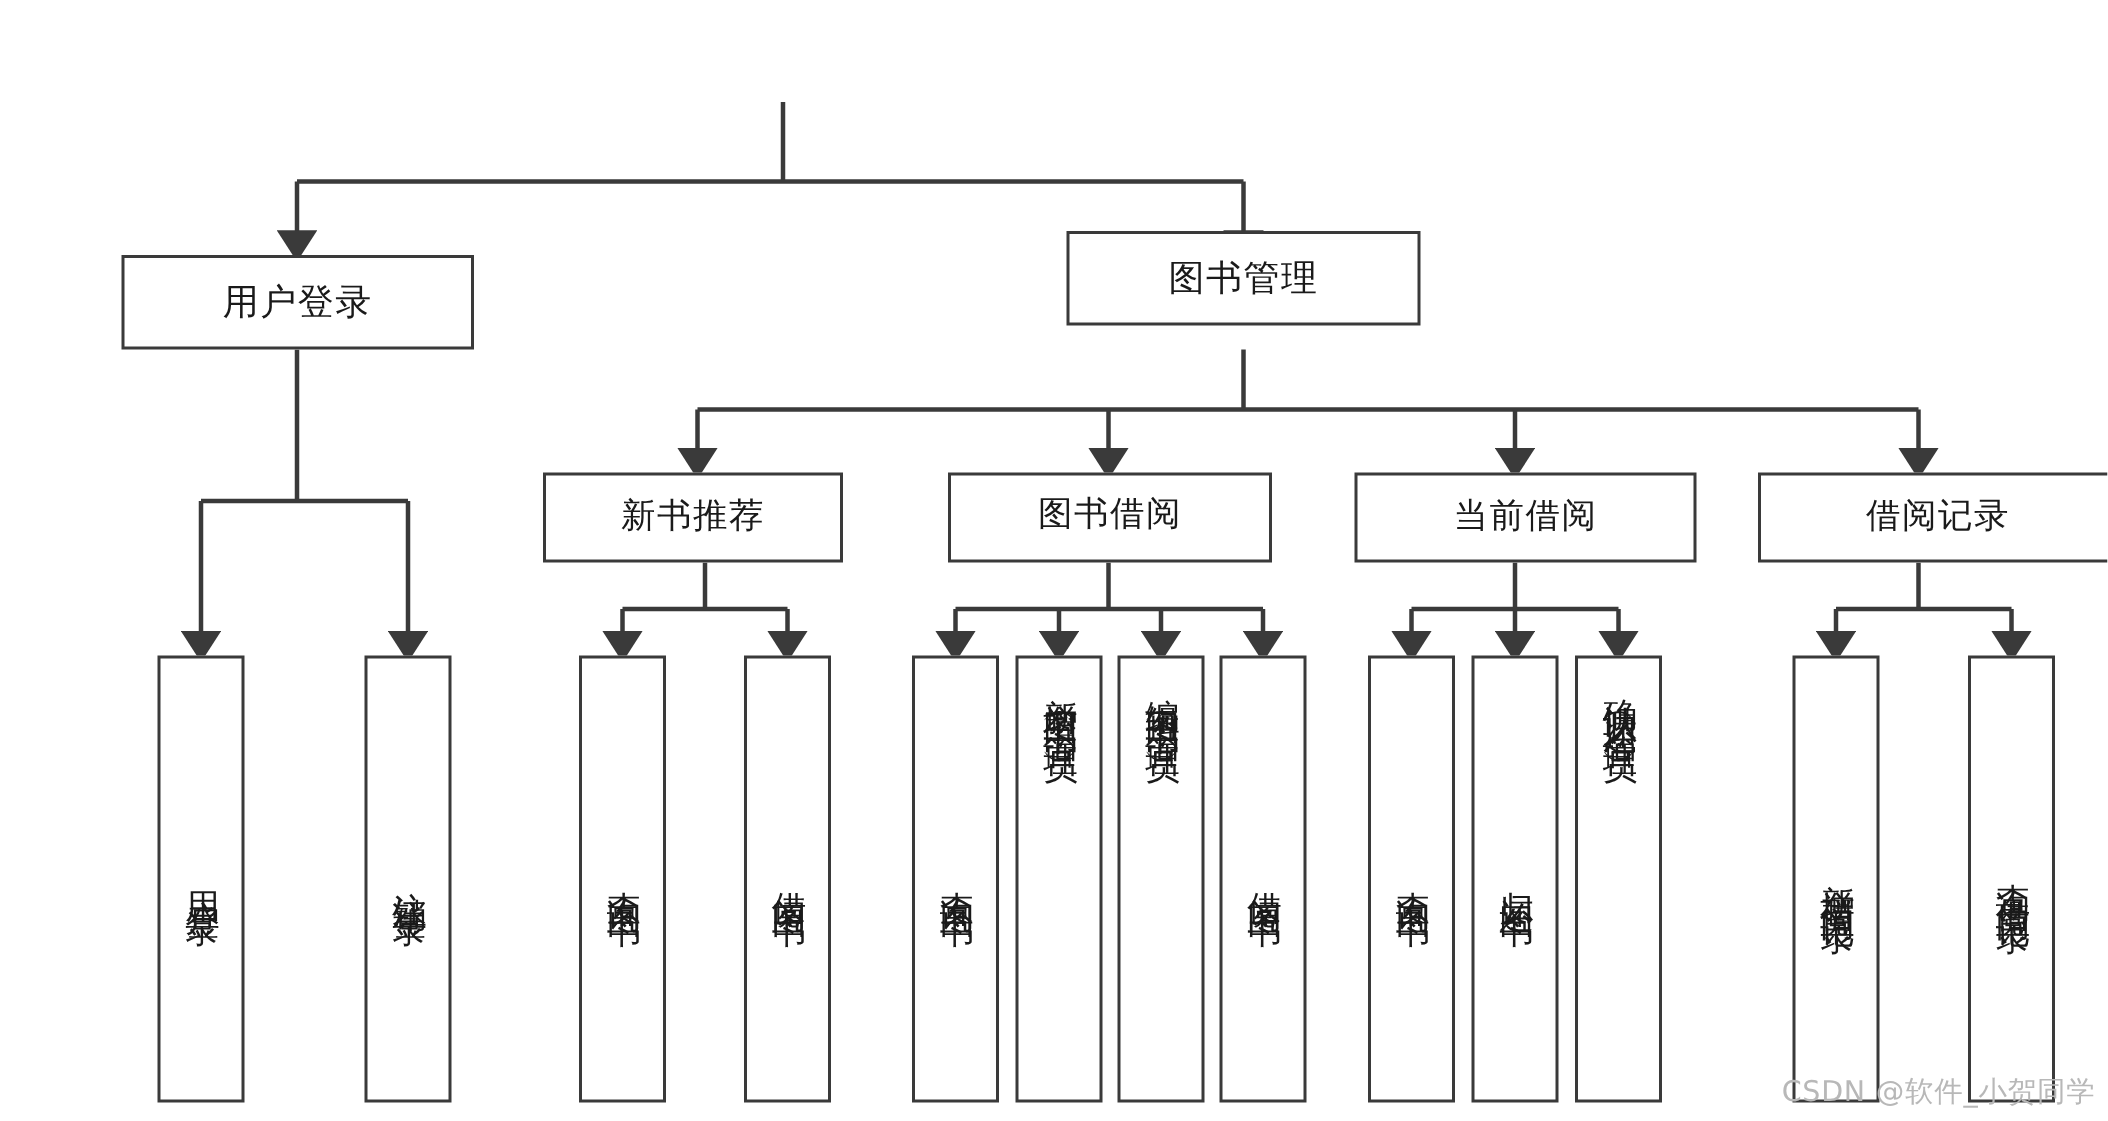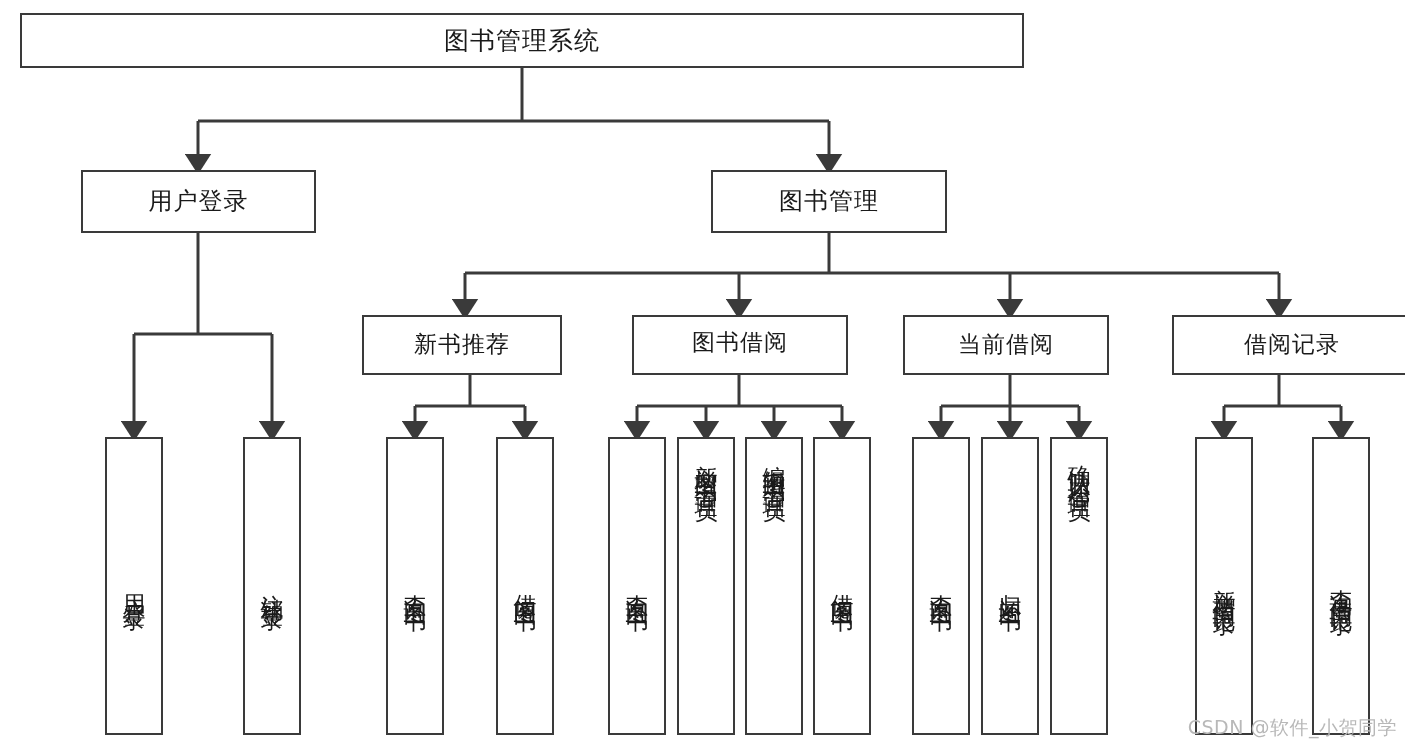--- a/index.html
+++ b/index.html
@@ -122,38 +122,35 @@
       <path d="M1079,406 L1079,425" marker-end="url(#arrowhead)"></path>
     </g>
     <g stroke="#3a3a3a" stroke-width="3" fill="none">
       <path d="M1279,375 L1279,406"></path>
       <path d="M1224,406 L1341,406"></path>
       <path d="M1224,406 L1224,425" marker-end="url(#arrowhead)"></path>
       <path d="M1341,406 L1341,425" marker-end="url(#arrowhead)"></path>
     </g>
   </svg>
 
-  <div class="node-box lvl-root" style="left:20px; top:13px; width:1004px; height:55px;">
-    <span class="node-label">图书管理系统</span>
-  </div>
 
   <div class="node-box lvl-2" style="left:81px; top:170px; width:235px; height:63px;">
     <span class="node-label">用户登录</span>
   </div>
-  <div class="node-box lvl-2" style="left:711px; top:170px; width:236px; height:63px;">
+  <div class="node-box lvl-2" style="left:711px; top:154px; width:236px; height:63px;">
     <span class="node-label">图书管理</span>
   </div>
 
   <div class="node-box lvl-3" style="left:362px; top:315px; width:200px; height:60px;">
     <span class="node-label">新书推荐</span>
   </div>
   <div class="node-box lvl-3" style="left:632px; top:315px; width:216px; height:60px;font-family:Liberation Mono, monospace;">
     <span class="node-label">图书借阅</span>
   </div>
-  <div class="node-box lvl-3" style="left:903px; top:315px; width:206px; height:60px;">
+  <div class="node-box lvl-3" style="left:903px; top:315px; width:228px; height:60px;">
     <span class="node-label">当前借阅</span>
   </div>
   <div class="node-box lvl-3" style="left:1172px; top:315px; width:240px; height:60px;">
     <span class="node-label">借阅记录</span>
   </div>
 
   <div class="node-box lvl-leaf center-v" style="left:105px; top:437px; width:58px; height:298px;">
     <span class="node-label">用户登录</span>
   </div>
   <div class="node-box lvl-leaf center-v" style="left:243px; top:437px; width:58px; height:298px;">

